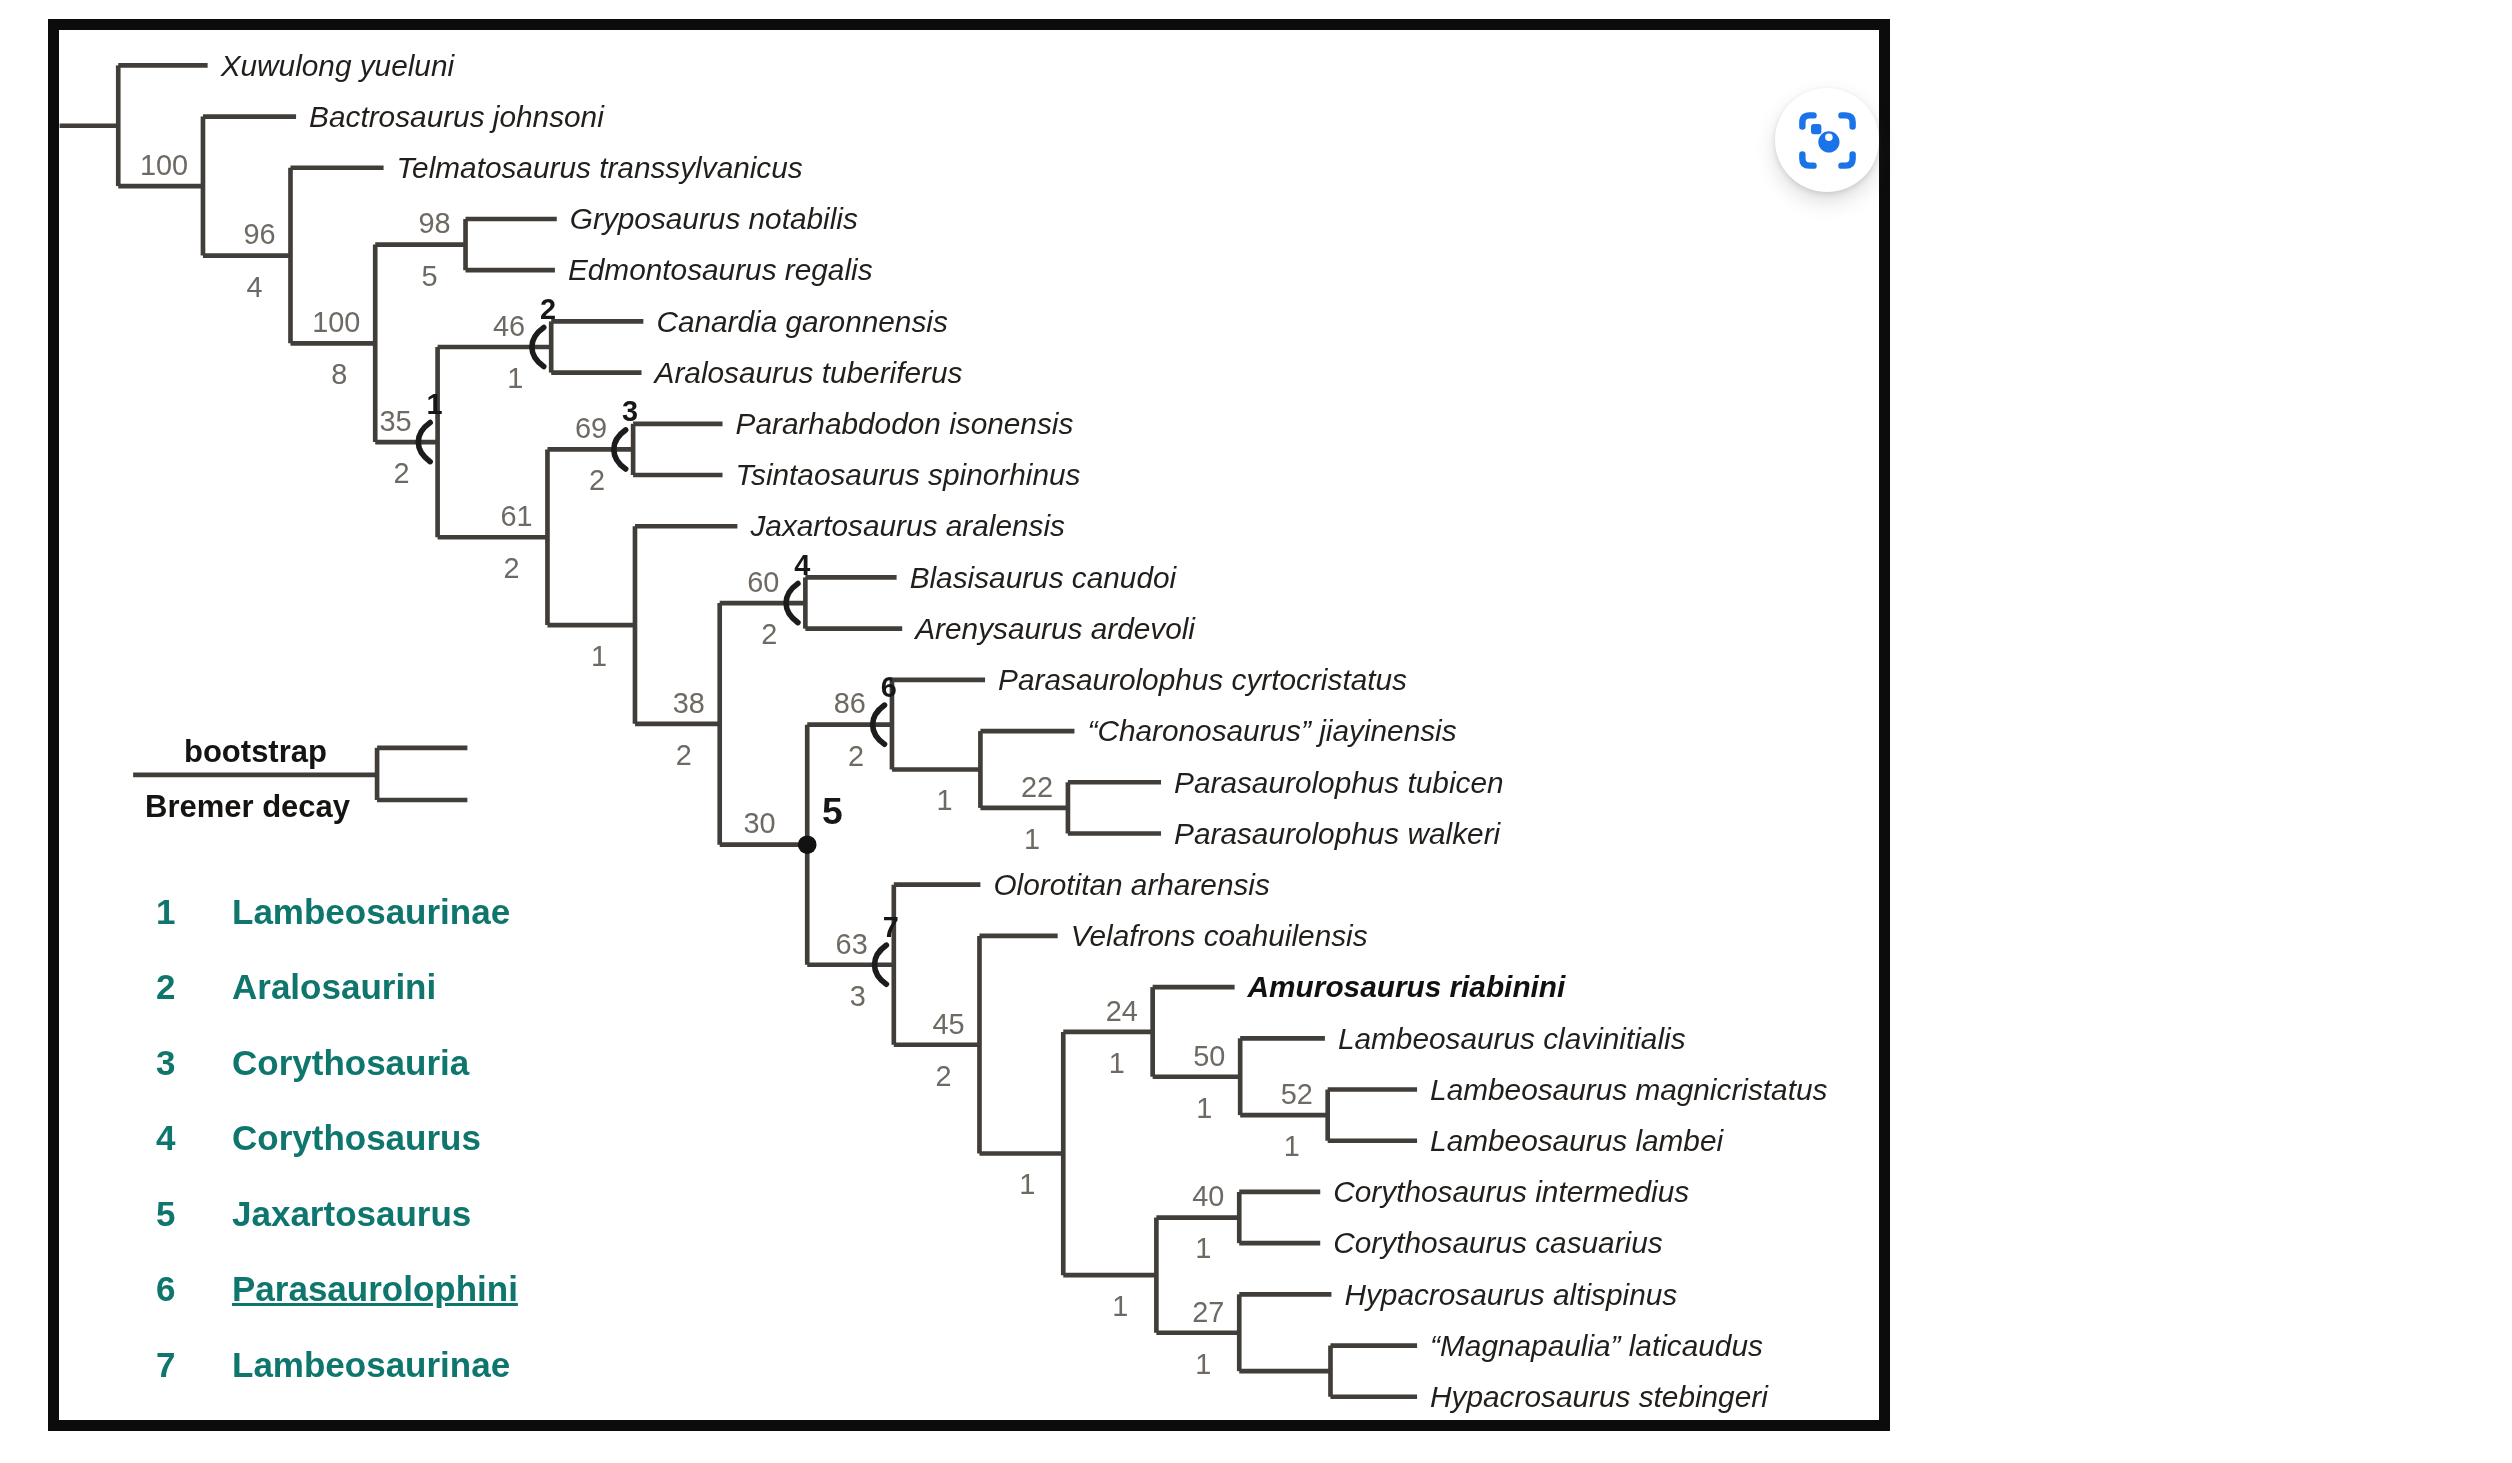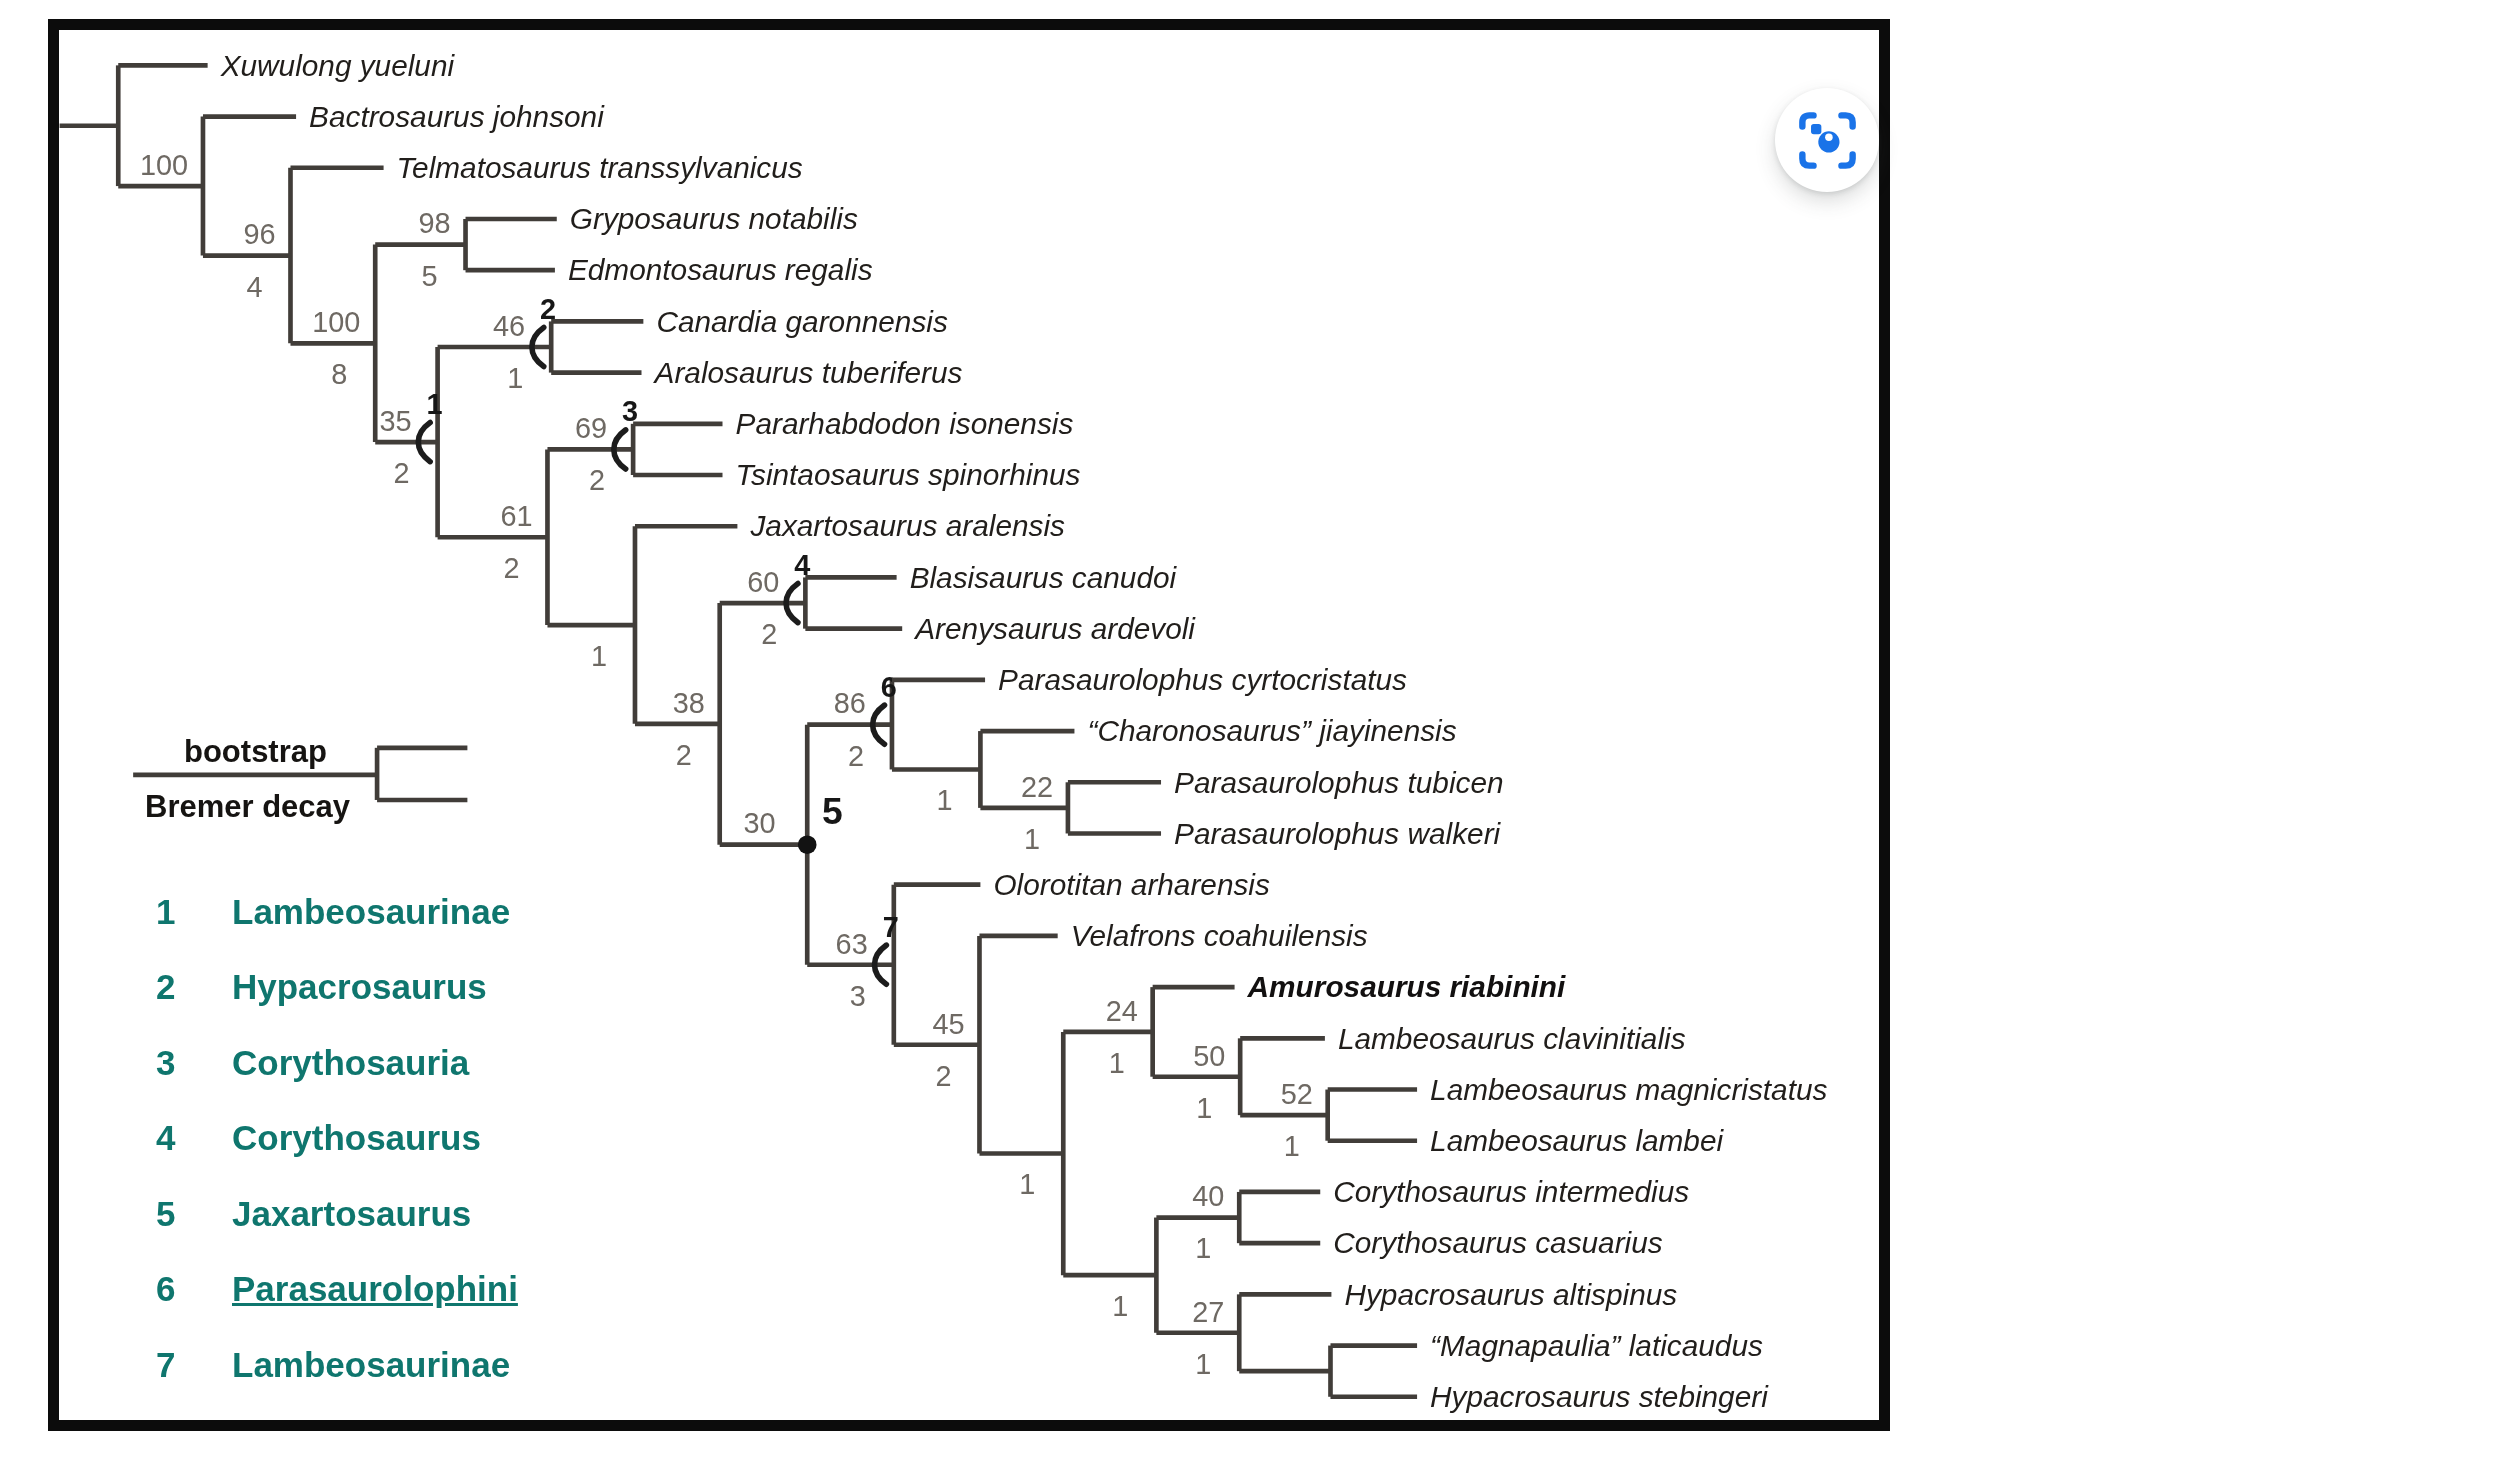--- a/index.html
+++ b/index.html
@@ -202,21 +202,21 @@
       <line x1="405" y1="803" x2="405" y2="859" class="branch"></line>
       <line x1="405" y1="803" x2="502" y2="803" class="branch"></line>
       <line x1="405" y1="859" x2="502" y2="859" class="branch"></line>
     </svg>
 
   <div id="scale-top" class="scale-label">bootstrap</div>
   <div id="scale-bottom" class="scale-label">Bremer decay</div>
 
   <div id="clade-legend">
       <div class="clade-item" style="top: 892px;"><span class="clade-num">1</span><span class="clade-name">Lambeosaurinae</span></div>
-      <div class="clade-item" style="top: 967px;"><span class="clade-num">2</span><span class="clade-name">Hypacrosaurus</span></div>
+      <div class="clade-item" style="top: 967px;"><span class="clade-num">2</span><span class="clade-name">Aralosaurini</span></div>
       <div class="clade-item" style="top: 1043px;"><span class="clade-num">3</span><span class="clade-name">Corythosauria</span></div>
       <div class="clade-item" style="top: 1118px;"><span class="clade-num">4</span><span class="clade-name">Corythosaurus</span></div>
       <div class="clade-item" style="top: 1194px;"><span class="clade-num">5</span><span class="clade-name">Jaxartosaurus</span></div>
       <div class="clade-item" style="top: 1269px; text-decoration: underline;"><span class="clade-num">6</span><span class="clade-name">Parasaurolophini</span></div>
       <div class="clade-item" style="top: 1345px;"><span class="clade-num">7</span><span class="clade-name">Lambeosaurinae</span></div>
     </div>
 
   <button class="lens-btn" aria-label="Search with Google Lens">
     <svg viewBox="0 0 48 48">
       <g fill="none" stroke="#1a73e8" stroke-width="4.6" stroke-linecap="round">

